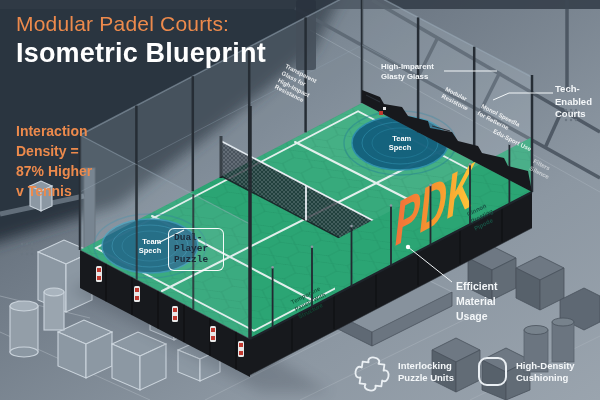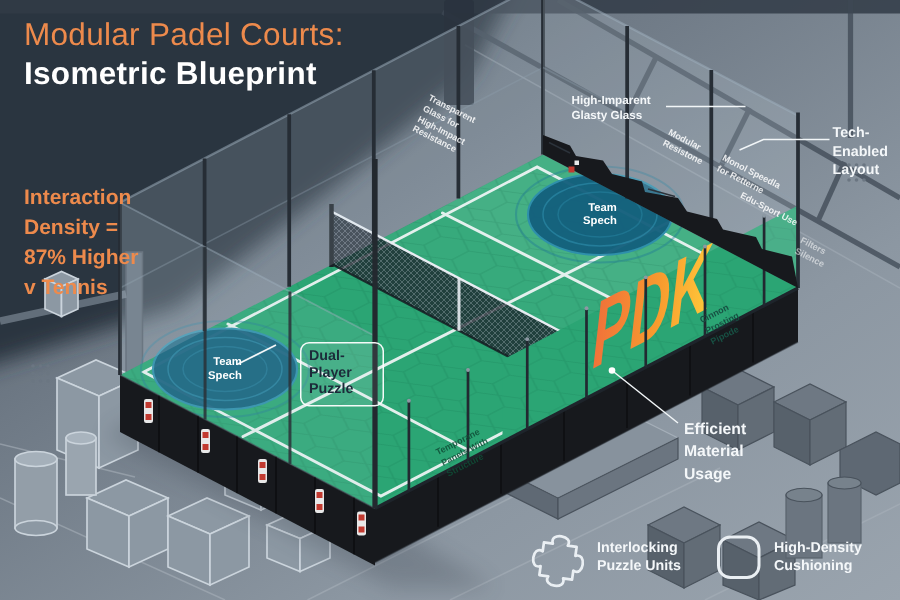--- a/index.html
+++ b/index.html
@@ -5,21 +5,21 @@
   :root{
     --accent:#ED8A4C; --court-green:#2BA574; --ellipse-blue:#14607D;
     --base-black:#17191D; --label-white:#F4F7F9; --navy-text:#1C2B3A;
   }
   html,body{margin:0;padding:0;background:#555;}
   #stage{position:relative;width:600px;height:400px;overflow:hidden;
          font-family:"Liberation Sans",sans-serif;background:#7C8894;}
   #scene{position:absolute;left:0;top:0;}
   .ov{position:absolute;white-space:pre-line;}
   .title1{color:var(--accent);font-size:21px;font-weight:400;letter-spacing:.2px;}
-  .title2{color:#fff;font-size:21px;font-weight:700;letter-spacing:.2px;}
+  .title2{color:#fff;font-size:27px;font-weight:700;letter-spacing:.2px;}
   .subtitle{color:#F2F5F8;font-size:12.3px;font-weight:700;line-height:1.35;}
   .stat{color:var(--accent);font-size:14px;font-weight:700;line-height:1.42;}
   .lbl{color:var(--label-white);font-weight:700;}
   .lbl-sm{font-size:7.8px;line-height:1.3;}
   .lbl-md{font-size:9.5px;line-height:1.32;}
   .lbl-lg{font-size:10.5px;line-height:1.45;}
   .team{color:#fff;font-size:7.5px;font-weight:700;line-height:1.25;text-align:right;
         transform:translate(-50%,-50%);}
   .dualbox{border:1.5px solid rgba(255,255,255,.95);border-radius:6px;
            padding:4px 5px;color:var(--navy-text);font-size:9.5px;font-weight:700;
@@ -335,22 +335,22 @@
 <div class="ov title2" style="left:16px;top:38px;">Isometric Blueprint</div>
 <div class="ov stat" style="left:16px;top:122px;width:110px;">Interaction
 Density =
 87% Higher
 v Tennis</div>
 
 <div class="ov lbl lbl-sm" style="left:381px;top:62px;width:70px;">High-Imparent
 Glasty Glass</div>
 <div class="ov lbl lbl-md" style="left:555px;top:83px;width:46px;">Tech-
 Enabled
-Layout</div>
-<div class="ov dualbox" style="left:200px;top:228px;width:44px;">Dual-
+Courts</div>
+<div class="ov dualbox" style="left:168px;top:228px;width:44px;font-family:Liberation Mono, monospace;">Dual-
 Player
 Puzzle</div>
 <div class="ov lbl lbl-lg" style="left:456px;top:279px;width:70px;">Efficient
 Material
 Usage</div>
 
 <div class="ov team" style="left:400px;top:143px;">Team
 Spech</div>
 <div class="ov team" style="left:150px;top:246px;">Team
 Spech</div>

